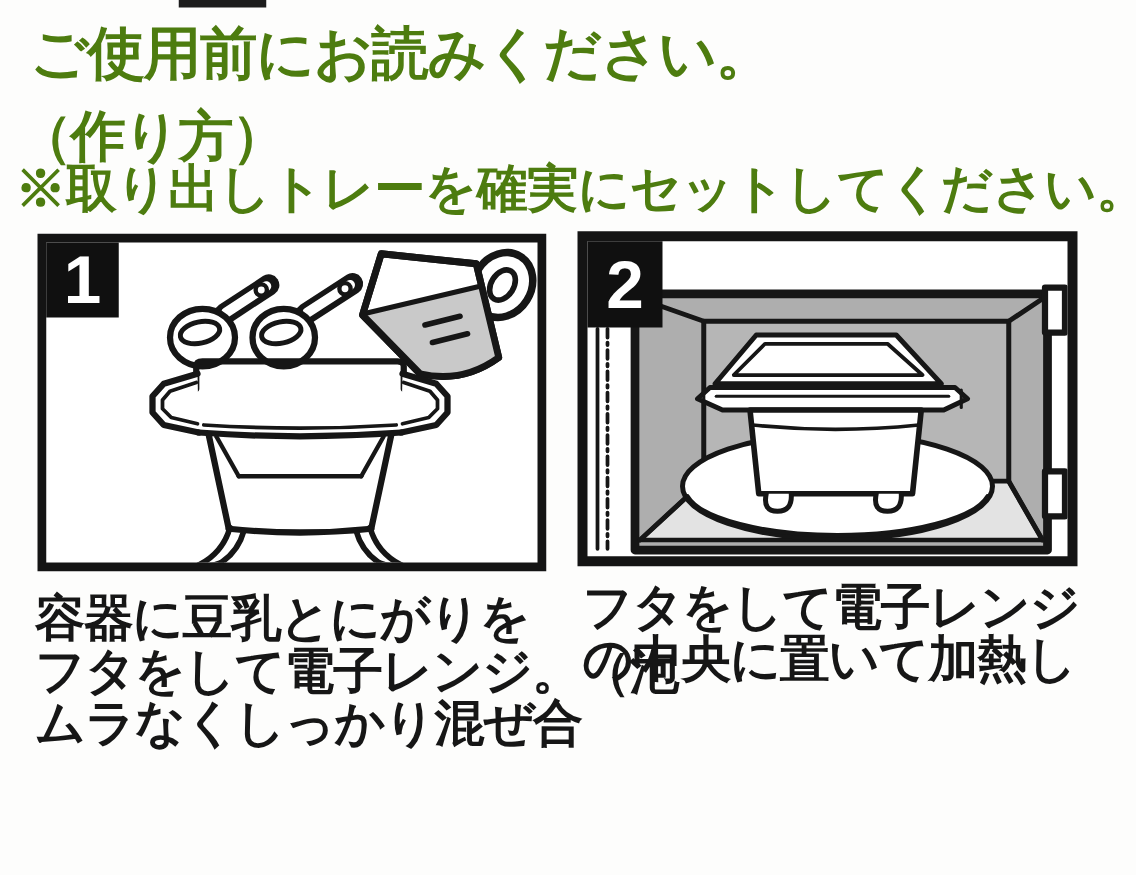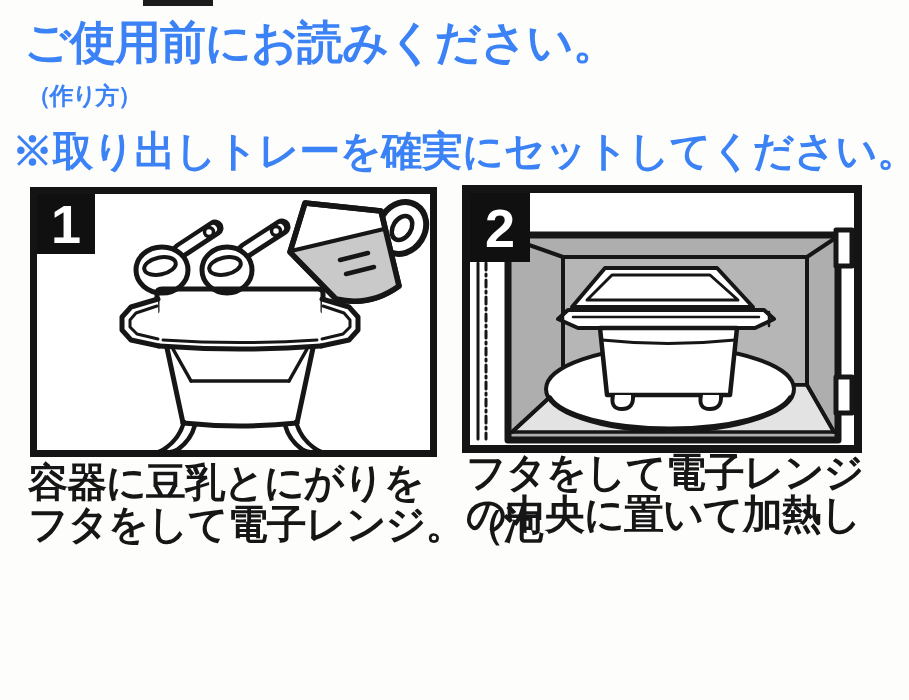--- a/index.html
+++ b/index.html
@@ -4,41 +4,41 @@
 <style>
   html,body{margin:0;padding:0;background:#ffffff;}
   .sheet{
     position:relative;
     width:909px;height:700px;
     background:#fdfdfc;
     overflow:hidden;
     font-family:"Liberation Sans", sans-serif;
     color:#161616;
   }
-  .txt{position:absolute;white-space:nowrap;font-weight:700;color:#3b82f6;}
+  .txt{position:absolute;white-space:nowrap;font-weight:700;color:#4d7c0f;}
   .title1{left:24px;top:12px;font-size:46px;letter-spacing:-1px;}
-  .title2{left:27px;top:80px;font-size:24px;letter-spacing:-1.4px;}
+  .title2{left:14px;top:80px;font-size:44px;letter-spacing:-1.4px;}
   .title3{left:12px;top:124px;font-size:41px;letter-spacing:-0.5px;}
   .panel{
     position:absolute;background:#ffffff;border:7px solid #141414;
   }
   .panel1{left:30px;top:187px;width:393px;height:256px;}
   .panel2{left:462px;top:185px;width:384px;height:252px;border-width:8px;}
   .panel svg{display:block;width:100%;height:100%;}
   .badge{
     position:absolute;left:0;top:0;background:#101010;color:#ffffff;
     display:flex;align-items:center;justify-content:center;
     font-weight:700;font-size:54px;line-height:1;
   }
   .badge1{width:58px;height:60px;}
   .badge2{width:60px;height:69px;}
   .caption{position:absolute;font-weight:700;font-size:40px;line-height:42px;letter-spacing:-1px;}
   .caption div{white-space:nowrap;}
-  .caption1{left:28px;top:461px;}
-  .caption2{left:466px;top:455px;font-family:Liberation Mono, monospace;}
+  .caption1{left:28px;top:474px;}
+  .caption2{left:466px;top:465px;}
   .artifact{position:absolute;background:#1c1c1c;}
   .a1{left:143px;top:0;width:70px;height:6px;}
 </style>
 </head>
 <body>
 
 <div class="sheet">
 
   <div class="artifact a1"></div>
 
@@ -140,20 +140,21 @@
       <rect x="366" y="184" width="16" height="36" fill="#ffffff" stroke-width="5"></rect>
     </svg>
     <div class="badge badge2">
       <span>2</span>
     </div>
   </div>
 
   <div class="caption caption1">
     <div>容器に豆乳とにがりを</div>
     <div>フタをして電子レンジ。（泡</div>
+    <div>ムラなくしっかり混ぜ合</div>
   </div>
 
   <div class="caption caption2">
     <div>フタをして電子レンジ</div>
     <div>の中央に置いて加熱し</div>
   </div>
 
 </div>
 
 </body></html>

